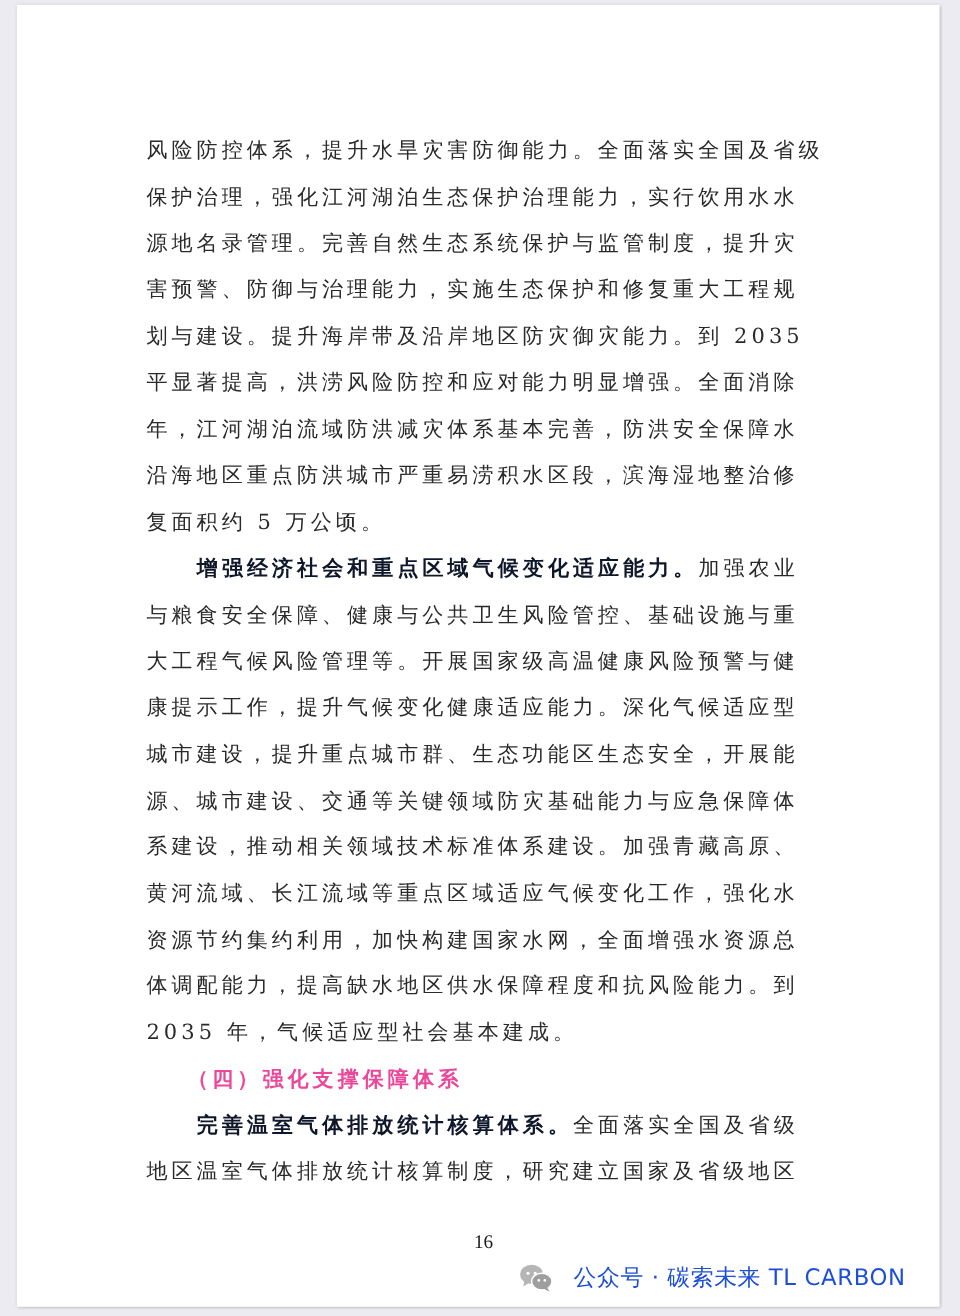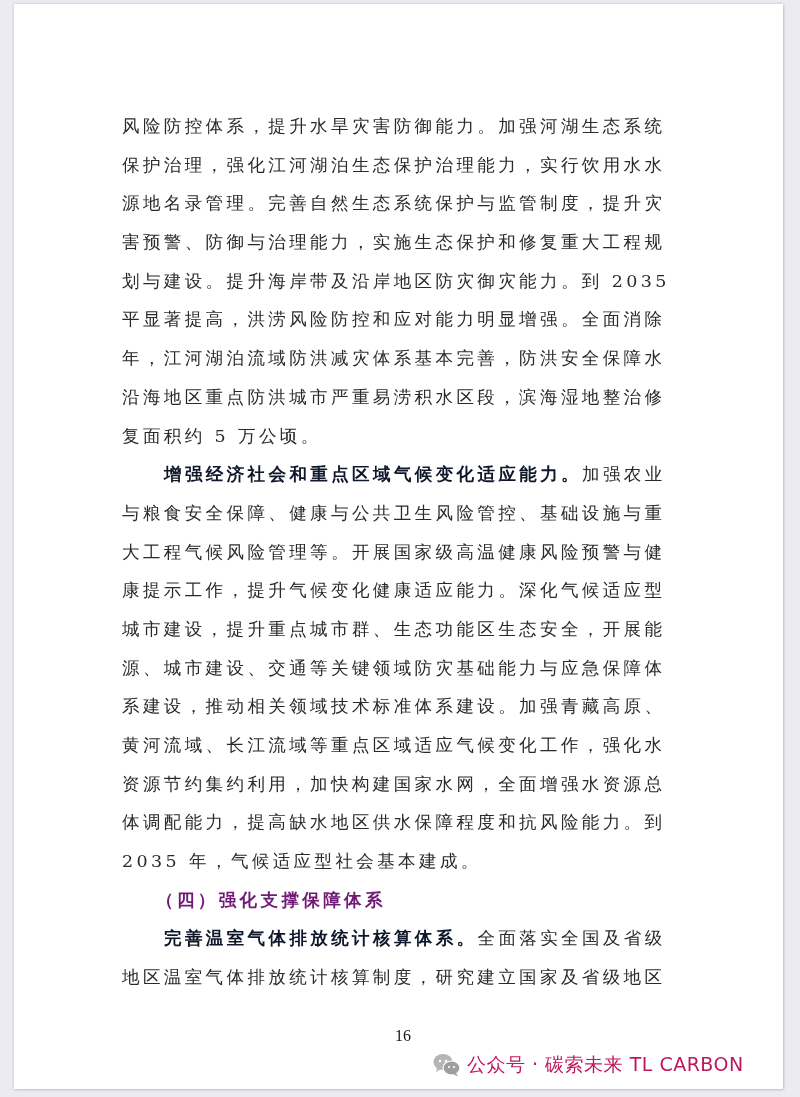--- a/index.html
+++ b/index.html
@@ -39,40 +39,40 @@
     }
     .indent {
       padding-left: 42px;
     }
     .lead {
       font-weight: bold;
       color: #0f172a;
     }
     .heading {
       font-weight: bold;
-      color: #701a75;
+      color: #ec4899;
       padding-left: 34px;
     }
     .page-number {
       position: absolute;
       left: 381px;
       top: 1013px;
       font-family: "Liberation Serif", "DejaVu Serif", serif;
       font-size: 16px;
       color: #1a1a1a;
       margin-top: 10px;
     }
     .watermark {
       position: absolute;
       left: 433px;
       top: 1052px;
       display: flex;
       align-items: center;
-      gap: 6px;
-      color: #be185d;
+      gap: 17px;
+      color: #1d4ed8;
       font-family: "DejaVu Sans", "Liberation Sans", sans-serif;
       font-size: 19px;
       letter-spacing: 0.5px;
       white-space: nowrap;
     }
     .wechat-icon {
       width: 28px;
       height: 24px;
       position: relative;
       display: inline-block;
@@ -83,21 +83,21 @@
       top: 0;
     }
   </style>
 </head>
 <body>
 
 <div class="page">
   <div class="body-text">
 
     <div>
-      <div class="line">风险防控体系，提升水旱灾害防御能力。加强河湖生态系统</div>
+      <div class="line">风险防控体系，提升水旱灾害防御能力。全面落实全国及省级</div>
       <div class="line">保护治理，强化江河湖泊生态保护治理能力，实行饮用水水</div>
       <div class="line">源地名录管理。完善自然生态系统保护与监管制度，提升灾</div>
       <div class="line">害预警、防御与治理能力，实施生态保护和修复重大工程规</div>
       <div class="line">划与建设。提升海岸带及沿岸地区防灾御灾能力。到 2035</div>
       <div class="line">平显著提高，洪涝风险防控和应对能力明显增强。全面消除</div>
       <div class="line">年，江河湖泊流域防洪减灾体系基本完善，防洪安全保障水</div>
       <div class="line">沿海地区重点防洪城市严重易涝积水区段，滨海湿地整治修</div>
       <div class="line">复面积约 5 万公顷。</div>
     </div>
 

